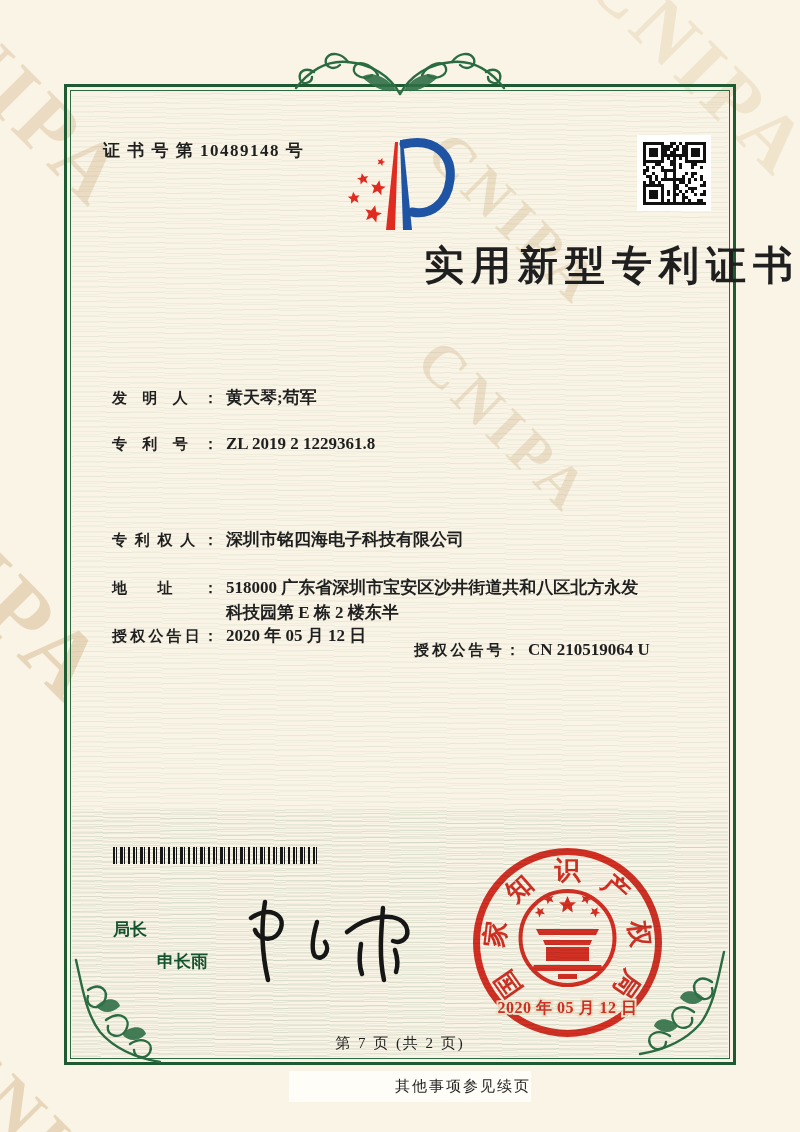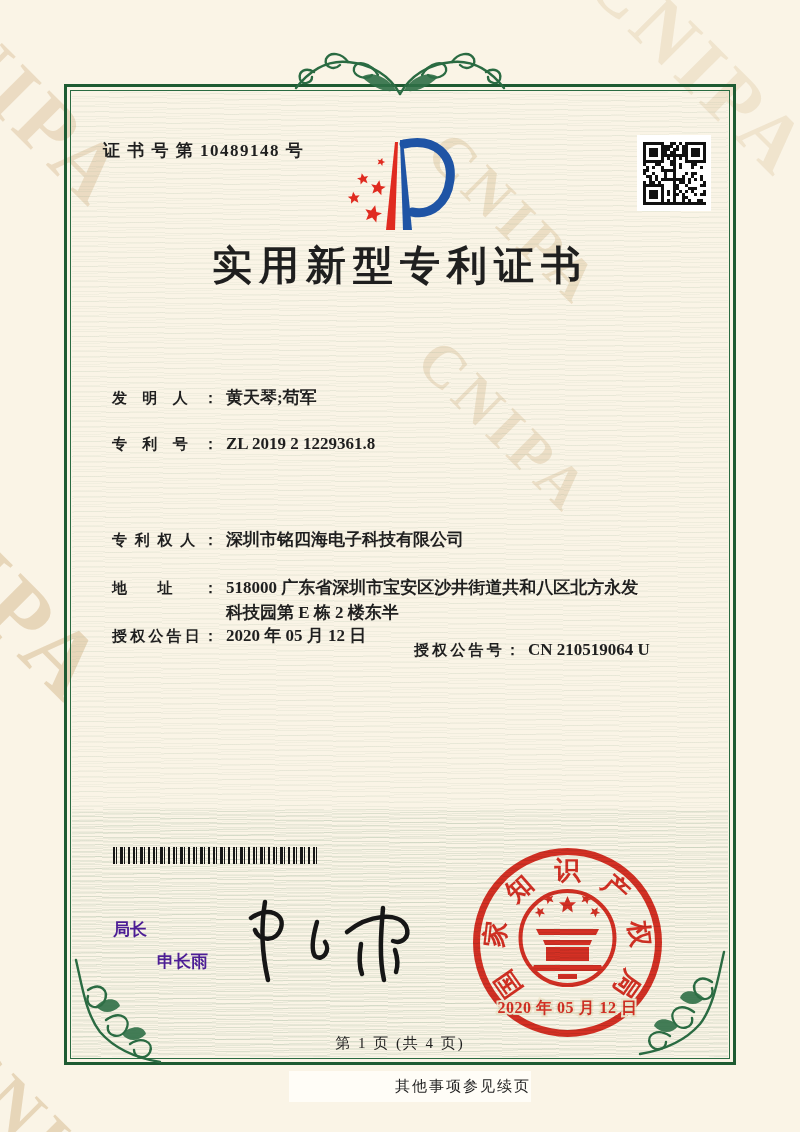--- a/index.html
+++ b/index.html
@@ -49,21 +49,21 @@
   .cert-no {
     position:absolute; z-index:3; left:103px; top:139px;
     font-size:17px; font-weight:bold; letter-spacing:1.5px; white-space:nowrap;
   }
   .qr {
     position:absolute; z-index:3; left:637px; top:135px; width:74px; height:76px;
     background:#fff; display:flex; align-items:center; justify-content:center;
   }
   .logo { position:absolute; z-index:3; left:336px; top:134px; }
   .title {
-    position:absolute; z-index:3; left:0; right:0; top:238px; text-align:center;
+    position:absolute; z-index:3; left:0; right:0; top:238px; text-align:right;
     font-size:40px; font-weight:bold; letter-spacing:7px; white-space:nowrap;
   }
   
   .row {
     position:absolute; z-index:3; left:112px; font-size:17px; font-weight:bold;
     white-space:nowrap;
   }
   .f-label {
     display:inline-block; width:106px; font-size:15px;
     text-align:justify; text-align-last:justify; vertical-align:baseline;
@@ -84,21 +84,21 @@
     position:absolute; z-index:3; left:113px; top:847px; width:205px; height:17px;
     background-image:repeating-linear-gradient(90deg,
       #161616 0 2px, transparent 2px 3px,
       #161616 3px 4px, transparent 4px 7px,
       #161616 7px 10px, transparent 10px 11px,
       #161616 11px 12px, transparent 12px 15px,
       #161616 15px 17px, transparent 17px 20px);
   }
   .director-title, .director-name {
     position:absolute; z-index:3; left:113px; font-size:17px; font-weight:600;
-    font-family:"Liberation Sans","DejaVu Sans",sans-serif; color:#4c1d95;
+    font-family:"Liberation Sans","DejaVu Sans",sans-serif; color:#14532d;
   }
   .director-title{ top:918px; } .director-name{ top:950px;margin-left:44px; }
   .signature { position:absolute; z-index:3; left:235px; top:892px; }
   .seal { position:absolute; z-index:4; left:470px; top:845px; opacity:.95; mix-blend-mode:multiply; }
   .page-info {
     position:absolute; z-index:3; left:0; right:0; top:1034px; text-align:center;
     font-size:15px; letter-spacing:2px;
   }
   .note-box {
     position:absolute; z-index:3; left:289px; top:1071px; width:242px; height:31px;
@@ -385,18 +385,18 @@
         <path d="M66,84 L129,84 L126,90 L69,90 Z"></path>
         <path d="M73,95 L122,95 L120,100 L75,100 Z"></path>
         <rect x="76" y="102" width="43" height="14"></rect>
         <path d="M64,120 L131,120 L134,126 L61,126 Z"></path>
         <rect x="88" y="129" width="19" height="5"></rect>
       </g>
       <text x="97.5" y="168" font-size="16" text-anchor="middle" letter-spacing="0.5" style="stroke:#f7f3e6; stroke-width:4; paint-order:stroke;">2020 年 05 月 12 日</text>
     </g>
   </svg>
 
-  <div class="page-info">第 1 页 (共 4 页)</div>
+  <div class="page-info">第 7 页 (共 2 页)</div>
   <div class="note-box">
     <span>其他事项参见续页</span>
   </div>
 
 </div>
 
 </body></html>

